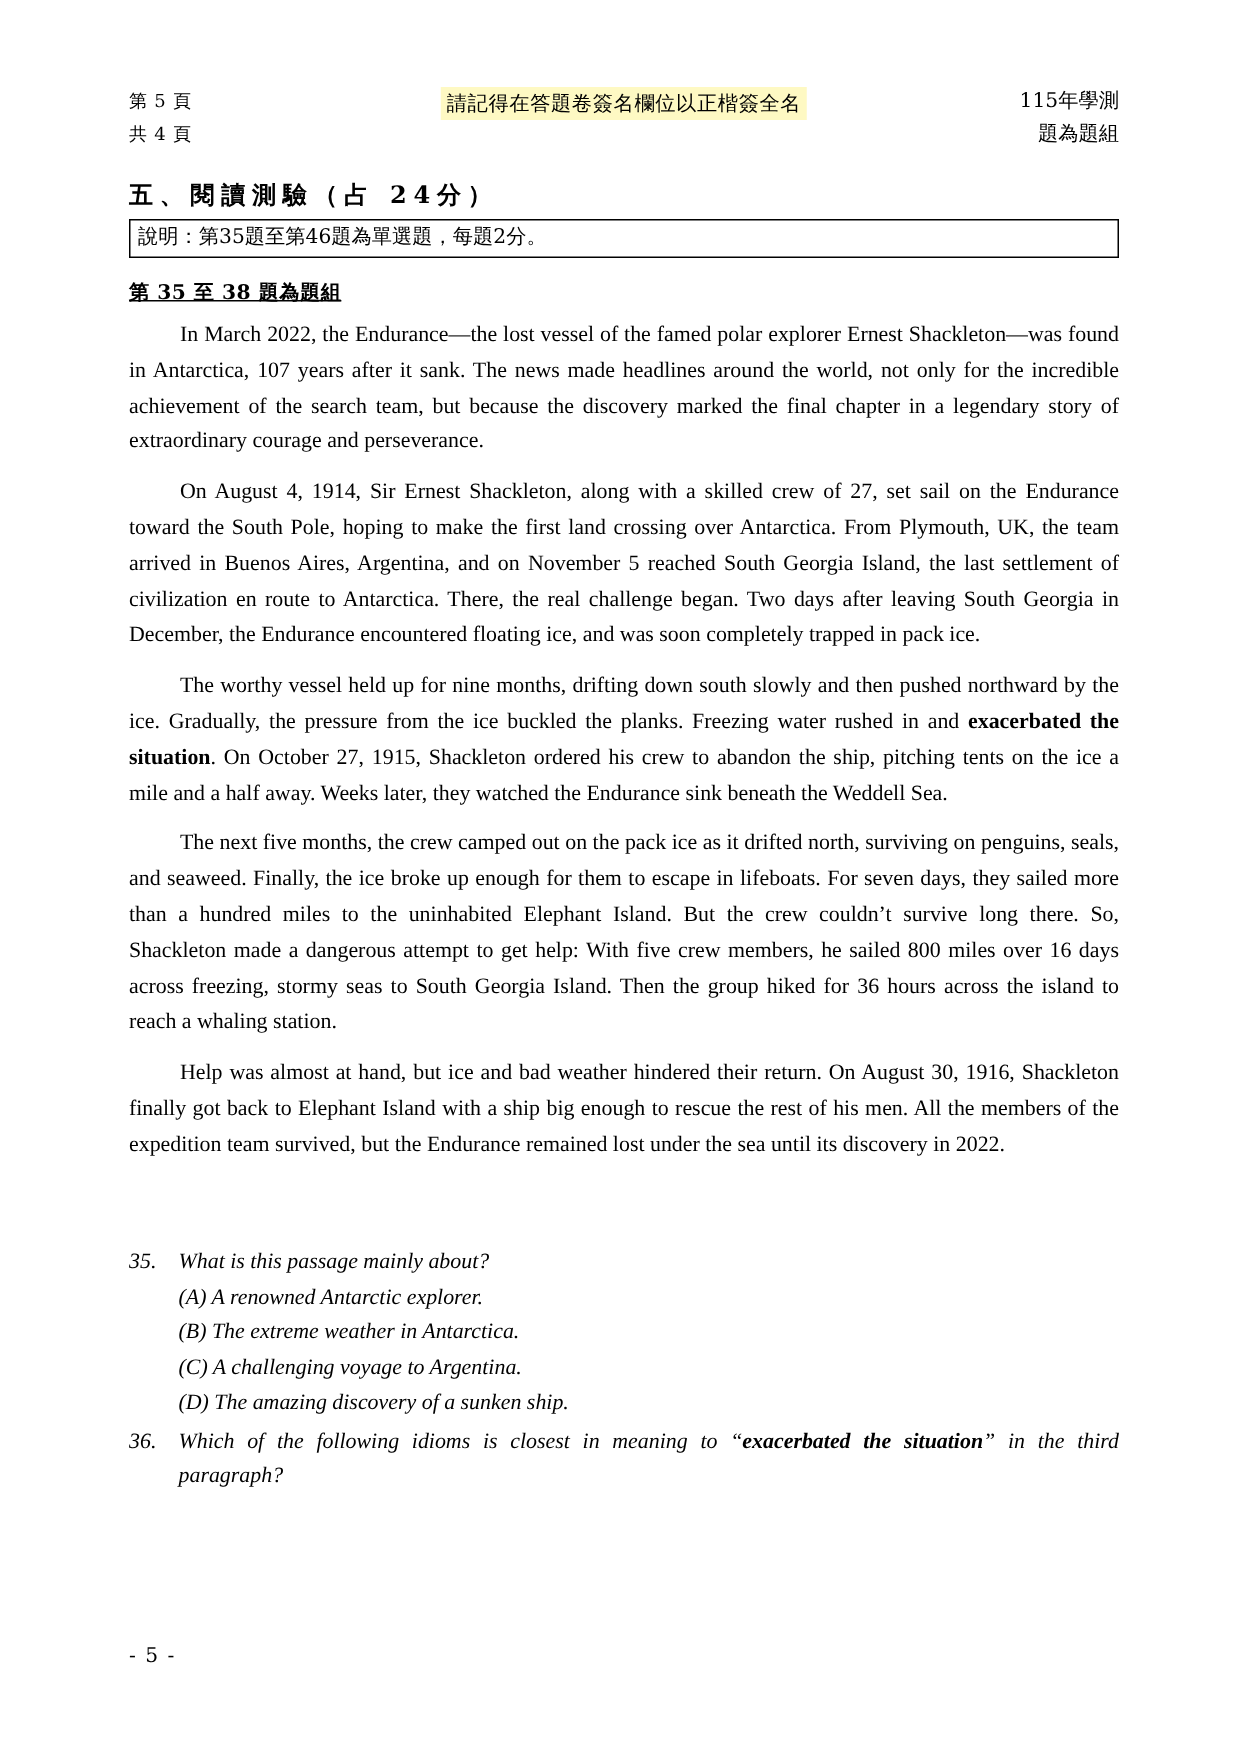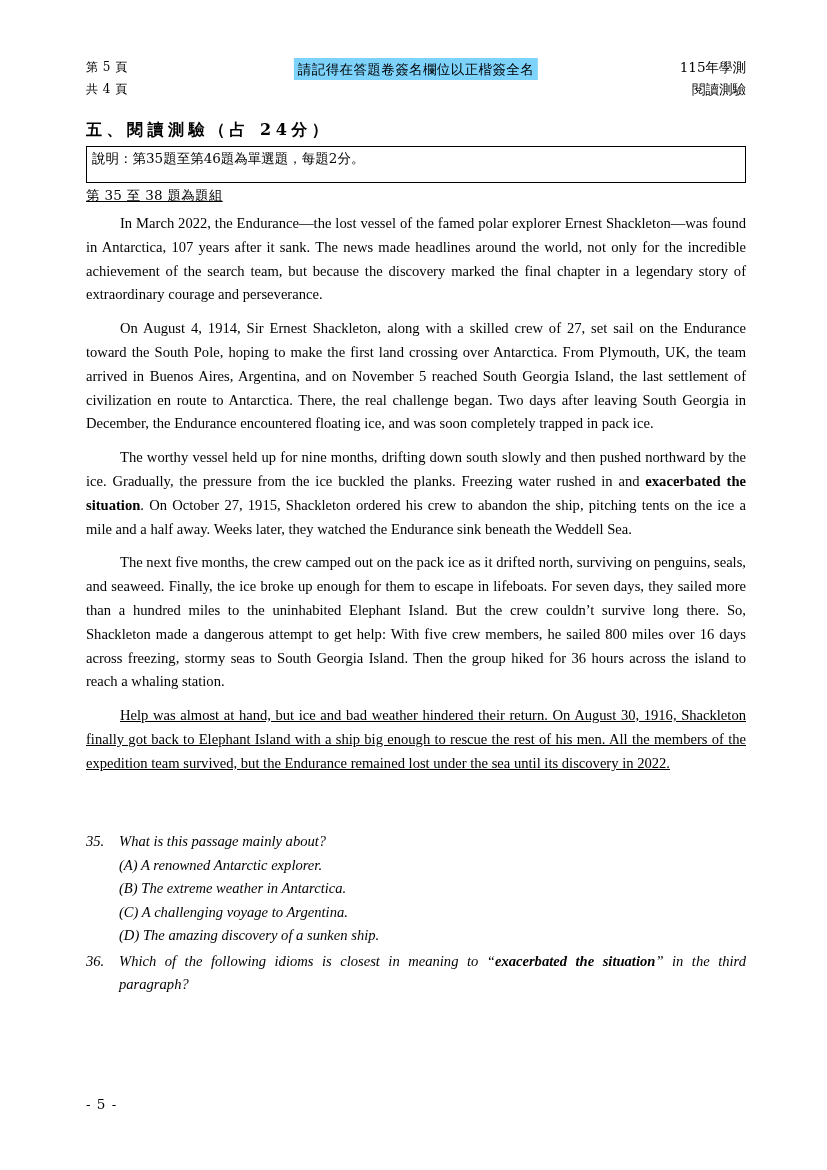--- a/index.html
+++ b/index.html
@@ -51,21 +51,21 @@
     font-family: "DejaVu Serif", "Liberation Serif", serif;
     font-size: 13.5px;
     line-height: 22px;
     white-space: nowrap;
   }
   .runhead-banner {
     position: absolute;
     left: 50%;
     transform: translateX(-50%);
     top: 2px;
-    background: #7dd3fc;
+    background: #fef9c3;
     font-family: "DejaVu Serif", "Liberation Serif", serif;
     font-size: 13.5px;
     line-height: 20px;
     padding: 1px 4px;
     white-space: nowrap;
     letter-spacing: 0.4px;
   }
 
   
   .section-heading {
@@ -80,59 +80,60 @@
   }
 
   
   .instr-box {
     position: absolute;
     left: 86px;
     top: 146px;
     width: 660px;
     box-sizing: border-box;
     border: 1px solid #000000;
-    padding: 2px 5px 14px 5px;
+    padding: 2px 5px 3px 5px;
   }
   .instr-text {
     font-family: "DejaVu Serif", "Liberation Serif", serif;
     font-size: 13.5px;
     line-height: 19px;
     white-space: nowrap;
   }
 
   
   .subheading {
     position: absolute;
     left: 86px;
     top: 186px;
     font-family: "DejaVu Serif", "Liberation Serif", serif;
     font-size: 13.5px;
     line-height: 19px;
     text-decoration: underline;
     white-space: nowrap;
     letter-spacing: 0.3px;
+    font-weight: bold;
   }
 
   
   .passage {
     position: absolute;
     left: 86px;
     top: 212px;
     width: 660px;
   }
   .para {
     margin: 0 0 10px 0;
     font-size: 14.6px;
     line-height: 23.8px;
     text-align: justify;
     text-justify: inter-word;
     text-indent: 34px;
     hyphens: none;
   }
-  .para:last-child { margin-bottom: 12px; text-decoration: underline; }
+  .para:last-child { margin-bottom: 12px; }
   .para b { font-weight: bold; }
 
   
   .questions {
     position: absolute;
     left: 86px;
     top: 830px;
     width: 660px;
     font-style: italic;
   }
@@ -191,21 +192,21 @@
 <div class="page">
 
   <div class="runhead">
     <div class="runhead-left">
       <div>第 5 頁</div>
       <div>共 4 頁</div>
     </div>
     <div class="runhead-banner">請記得在答題卷簽名欄位以正楷簽全名</div>
     <div class="runhead-right">
       <div>115年學測</div>
-      <div>閱讀測驗</div>
+      <div>題為題組</div>
     </div>
   </div>
 
   <div class="section-heading">五、閱讀測驗（占 24分）</div>
 
   <div class="instr-box">
     <div class="instr-text">說明：第35題至第46題為單選題，每題2分。</div>
   </div>
 
   <div class="subheading">第 35 至 38 題為題組</div>

